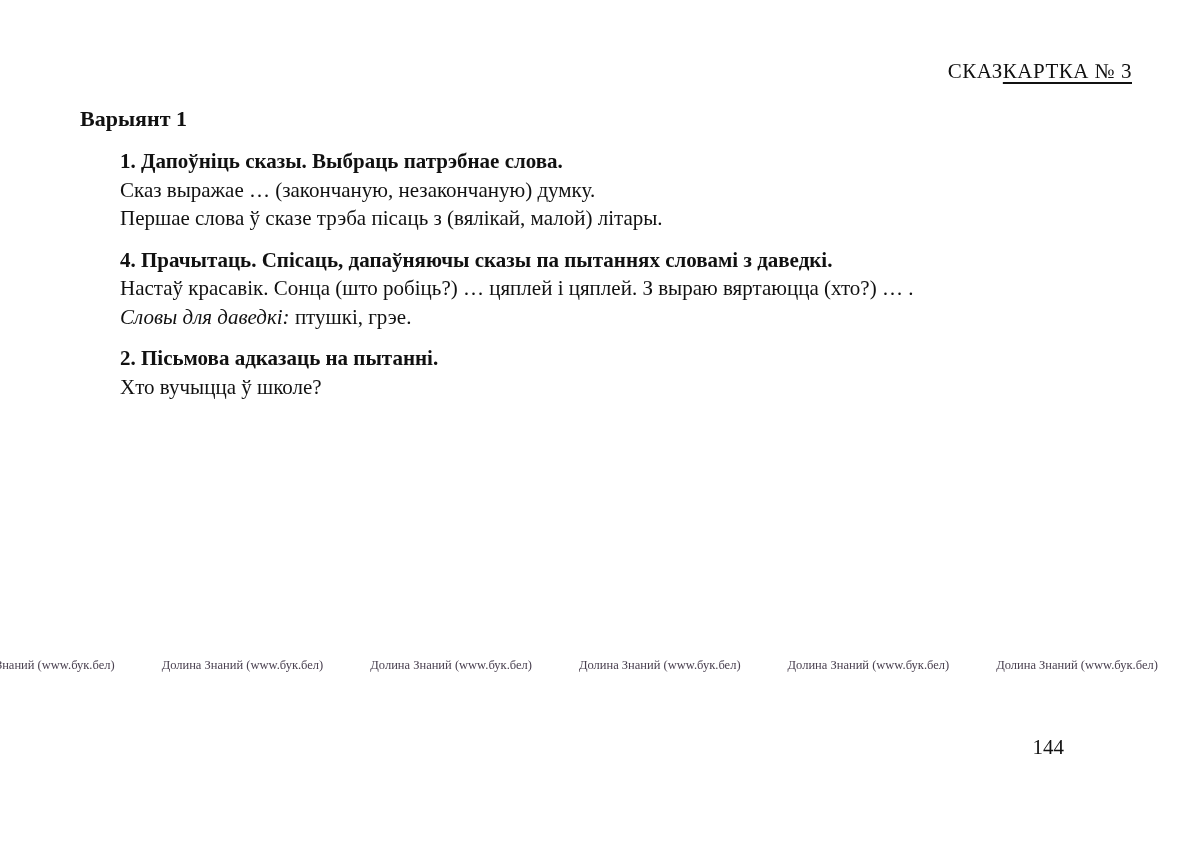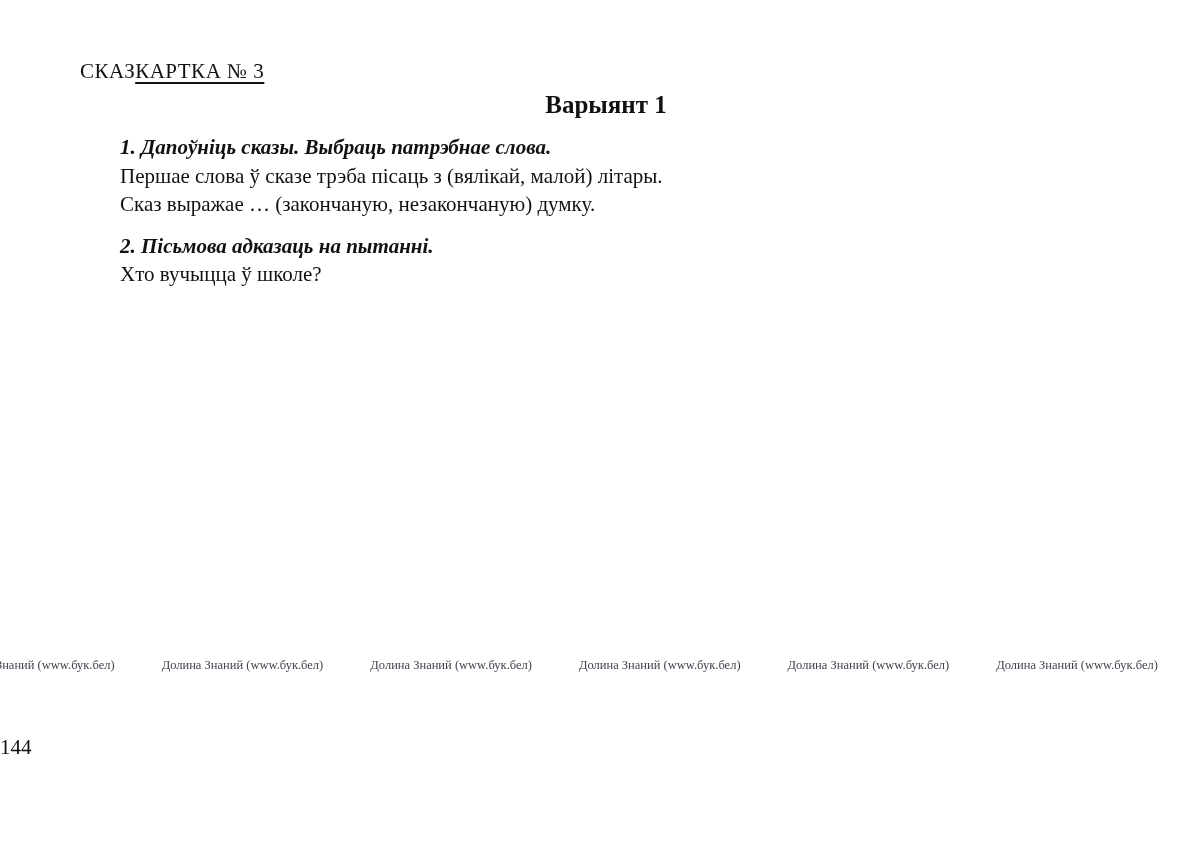--- a/index.html
+++ b/index.html
@@ -17,52 +17,51 @@
     color: #111111;
   }
   .content {
     position: absolute;
     left: 80px;
     top: 58px;
     width: 1052px;
   }
   .header-row {
     display: flex;
-    justify-content: flex-start;
+    justify-content: flex-end;
     align-items: baseline;
     font-size: 21px;
     line-height: 26px;
   }
   .header-left {
     letter-spacing: 0.5px;
   }
   .header-right {
     text-decoration: underline;
     text-underline-offset: 4px;
     letter-spacing: 0.5px;
   }
   .doc-title {
-    text-align: center;
+    text-align: left;
     font-weight: bold;
-    font-size: 25px;
+    font-size: 22px;
     line-height: 30px;
-    margin-top: 6px;
+    margin-top: 20px;
   }
   .task {
     margin-top: 13px;
   }
   .task p {
     margin: 0;
     font-size: 21px;
     line-height: 28.5px;
     text-indent: 40px;
   }
   .task .heading {
     font-weight: bold;
-    font-style: italic;
   }
   .note-label {
     font-style: italic;
   }
   .watermark-row {
     position: absolute;
     left: 0;
     top: 655px;
     width: 1200px;
     overflow: hidden;
@@ -78,51 +77,56 @@
     font-size: 12.5px;
     line-height: 20px;
     color: #4a4150;
     white-space: nowrap;
   }
   .page-number {
     position: absolute;
     left: 0;
     top: 735px;
     width: 1064px;
-    text-align: left;
+    text-align: right;
     font-size: 21px;
     color: #111111;
   }
 </style>
 </head>
 <body>
 
 <div class="page">
 
   <div class="content">
 
     <div class="header-row">
       <span class="header-left">СКАЗ</span>
       <span class="header-right">КАРТКА № 3</span>
     </div>
 
     <div class="doc-title">Варыянт 1</div>
 
     <div class="task">
       <p class="heading">1. Дапоўніць сказы. Выбраць патрэбнае слова.</p>
+      <p>Сказ выражае … (закончаную, незакончаную) думку.</p>
       <p>Першае слова ў сказе трэба пісаць з (вялікай, малой) літары.</p>
-      <p>Сказ выражае … (закончаную, незакончаную) думку.</p>
     </div>
 
     <div class="task">
     </div>
 
     <div class="task">
     </div>
 
+    <div class="task">
+      <p class="heading">4. Прачытаць. Спісаць, дапаўняючы сказы па пытаннях словамі з даведкі.</p>
+      <p>Настаў красавік. Сонца (што робіць?) … цяплей і цяплей. З выраю вяртаюцца (хто?) … .</p>
+      <p><span class="note-label">Словы для даведкі:</span><span> птушкі, грэе.</span></p>
+    </div>
 
     <div class="task">
       <p class="heading">2. Пісьмова адказаць на пытанні.</p>
       <p>Хто вучыцца ў школе?</p>
     </div>
 
   </div>
 
   <div class="watermark-row">
     <div class="wm-track">

